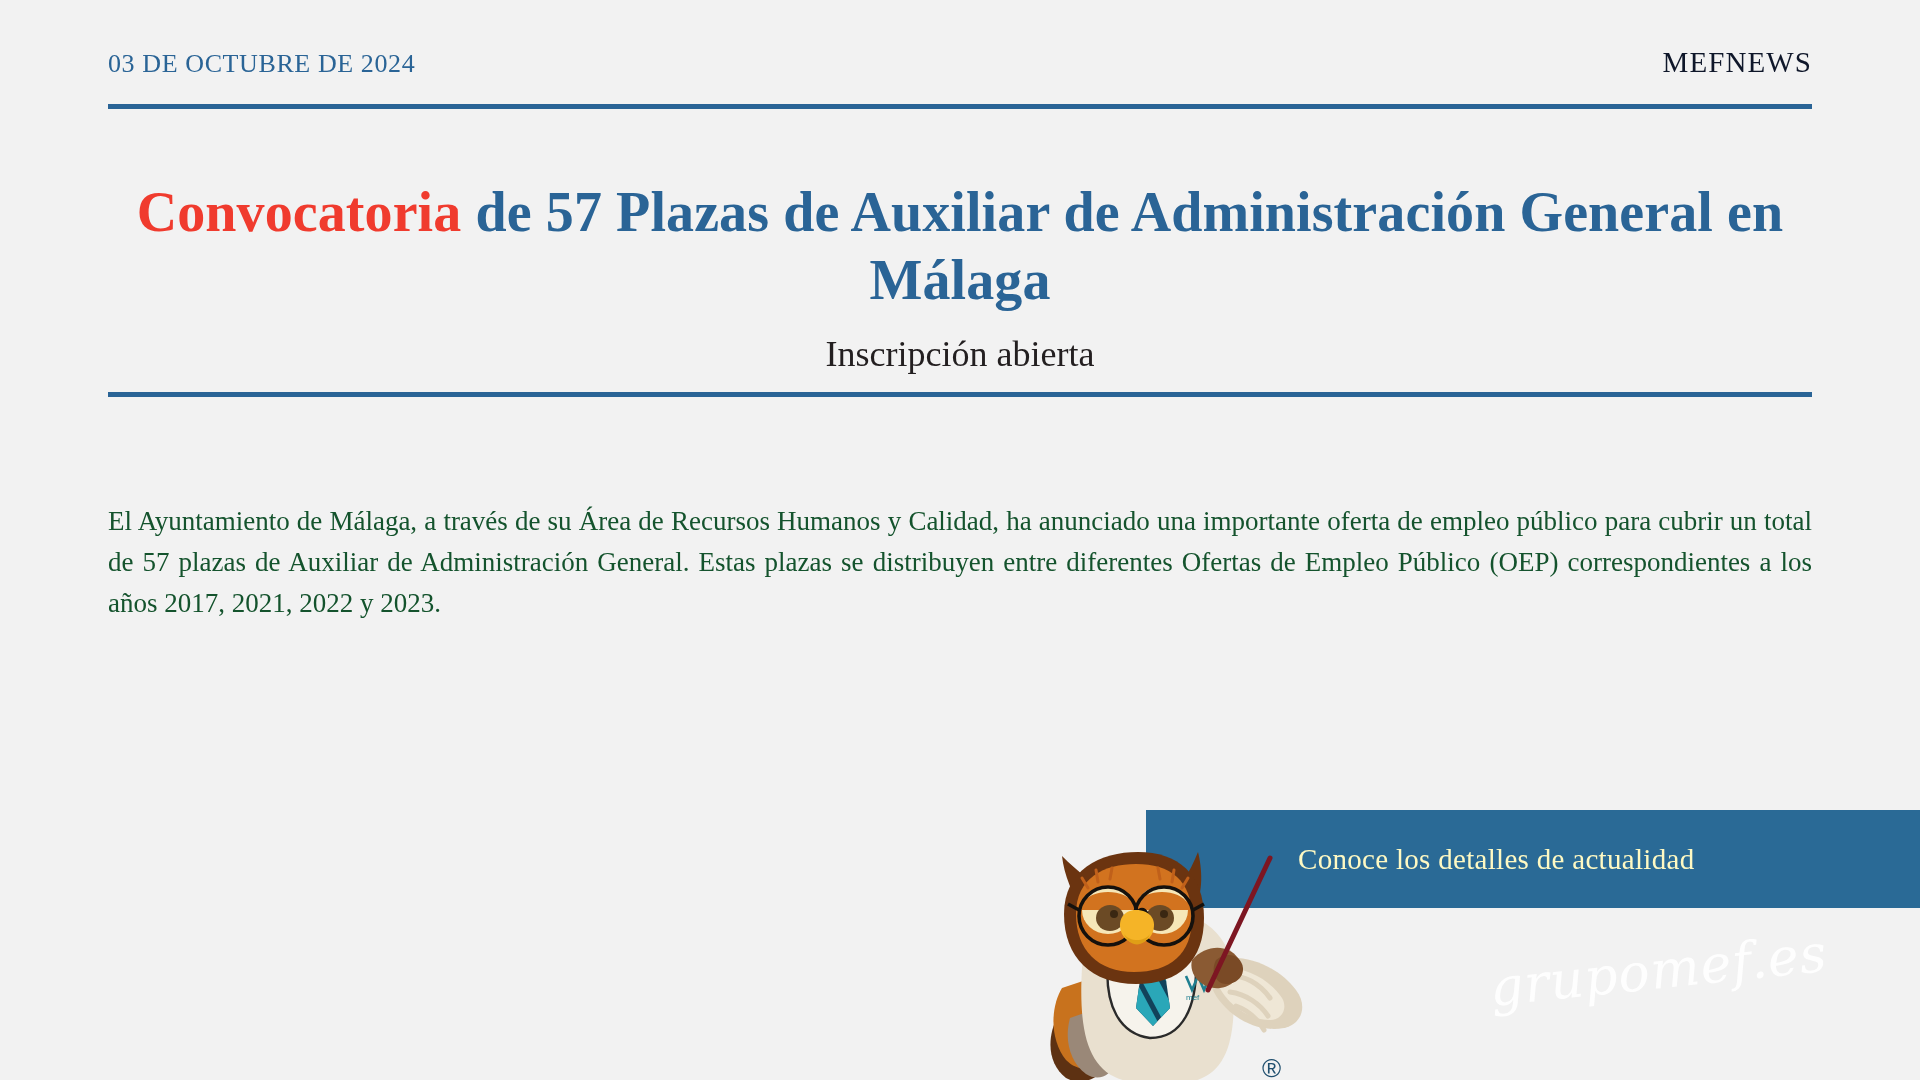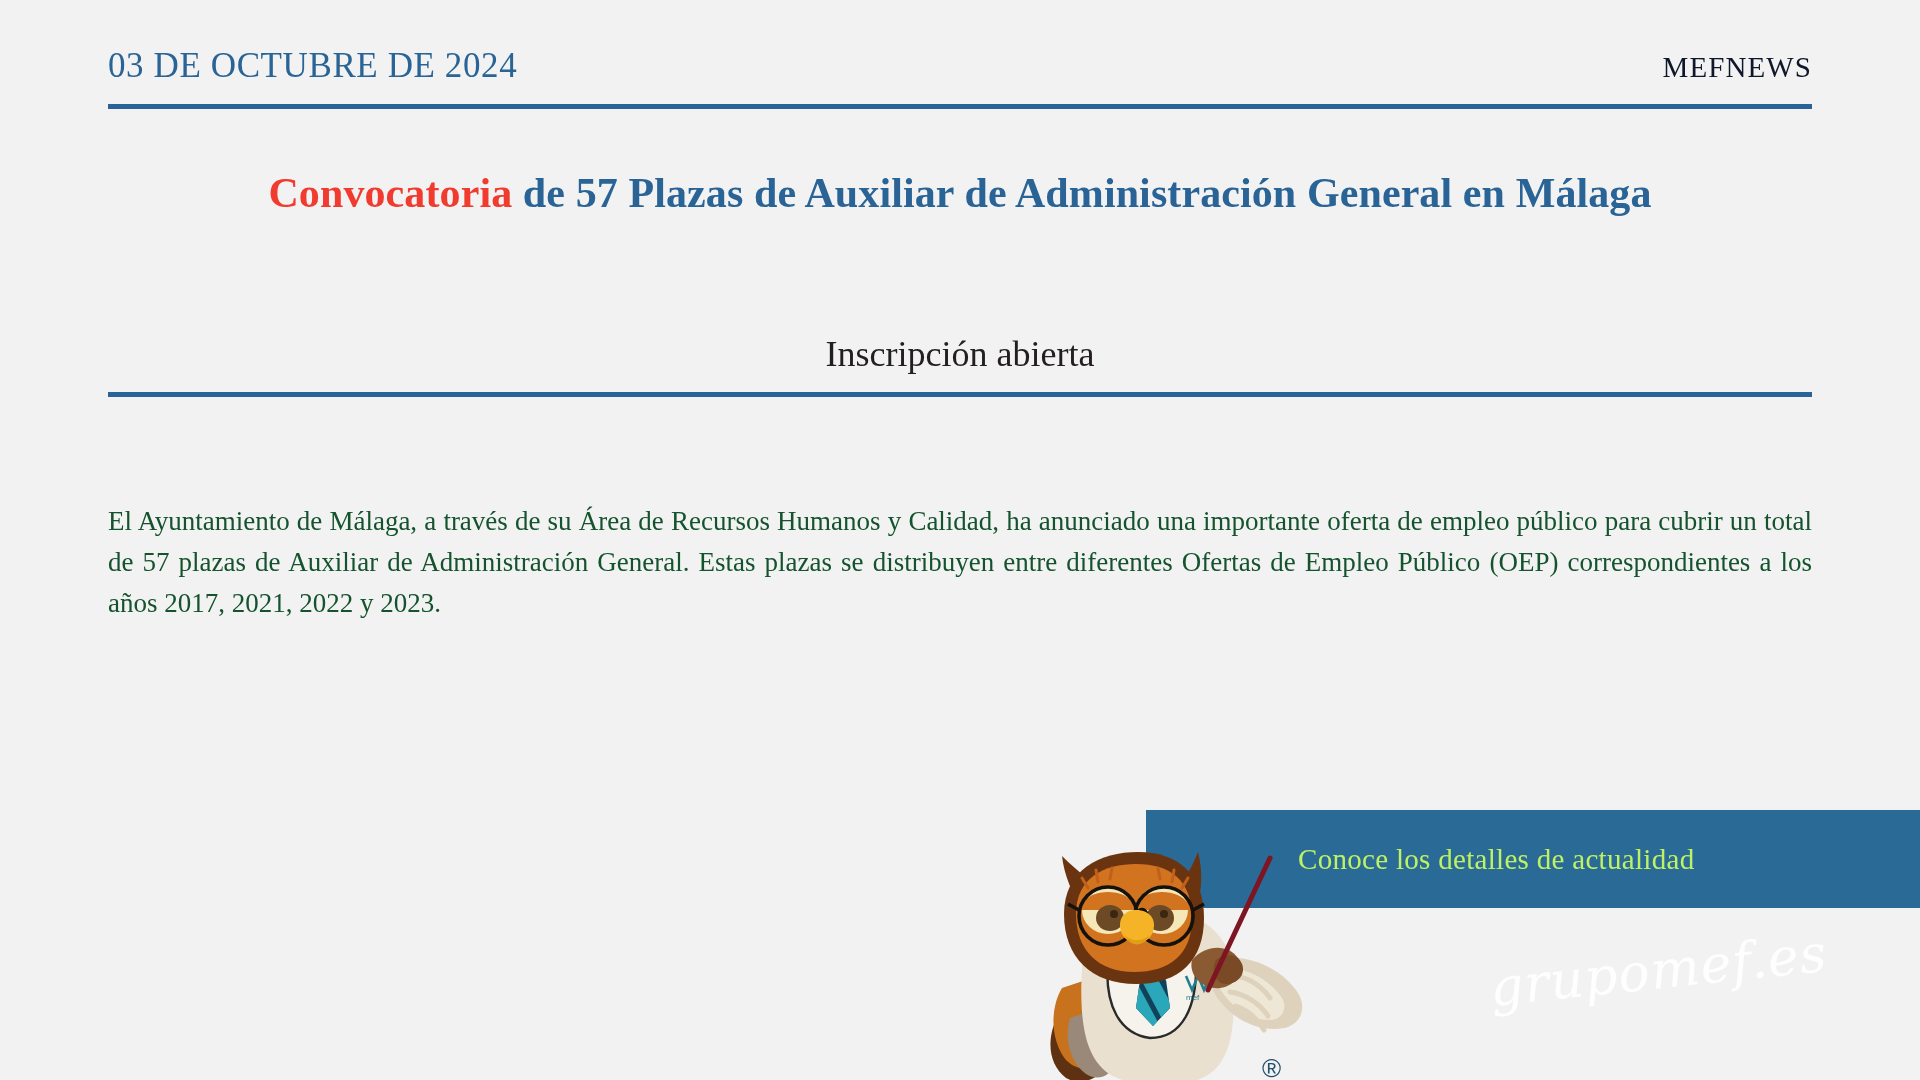--- a/index.html
+++ b/index.html
@@ -26,21 +26,21 @@
     position: absolute;
     left: 108px;
     top: 46px;
     width: 1704px;
     height: 44px;
     display: flex;
     align-items: baseline;
     justify-content: space-between;
   }
   .kicker-date {
-    font-size: 35px;
+    font-size: 26px;
     color: #2a6496;
     letter-spacing: 0.6px;
     white-space: nowrap;
   }
   .brand-name {
     font-size: 29px;
     color: #0f172a;
     letter-spacing: 1.1px;
     white-space: nowrap;
   }
@@ -61,21 +61,21 @@
     height: 5px;
   }
 
   
   .headline {
     position: absolute;
     left: 108px;
     top: 140px;
     width: 1704px;
     text-align: center;
-    font-size: 42px;
+    font-size: 56px;
     font-weight: bold;
     line-height: 1.22;
     color: #2a6496;
     letter-spacing: 0.1px;
   }
   .headline .hl-accent {
     color: #f03b2e;
     font-weight: bold;
   }
 
@@ -109,21 +109,21 @@
     position: absolute;
     left: 1146px;
     top: 810px;
     width: 774px;
     height: 98px;
     background: #2a6a96;
     display: flex;
     align-items: center;
   }
   .cta-text {
-    color: #bef264;
+    color: #fef9c3;
     font-size: 29px;
     margin-left: 152px;
     white-space: nowrap;
     letter-spacing: 0.3px;
   }
 
   
   .watermark {
     position: absolute;
     left: 1490px;

